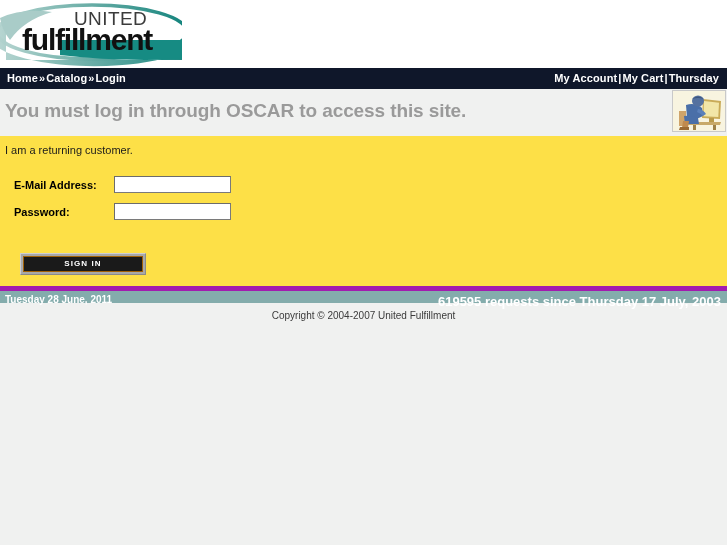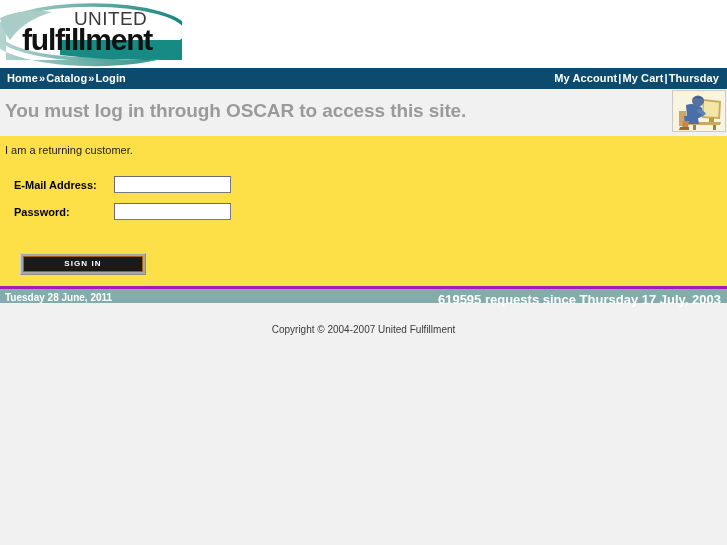--- a/index.html
+++ b/index.html
@@ -34,21 +34,21 @@
     position: absolute;
     left: 0;
     top: 0;
   }
 
   
   .navbar {
     position: relative;
     width: 727px;
     height: 21px;
-    background: #0c4a6e;
+    background: #0f172a;
     box-sizing: border-box;
   }
   .nav-left {
     position: absolute;
     left: 7px;
     top: 4px;
     font-size: 11px;
     font-weight: bold;
     color: #ffffff;
     white-space: nowrap;
@@ -186,21 +186,21 @@
     padding: 0;
     line-height: 14px;
   }
 
   
   .footer-bar {
     position: relative;
     width: 727px;
     height: 17px;
     background: #84acac;
-    border-top: 3px solid #a21caf;
+    border-top: 5px solid #a21caf;
     box-sizing: border-box;
   }
   .footer-left {
     position: absolute;
     left: 5px;
     top: 3px;
     font-size: 10px;
     font-weight: bold;
     color: #ffffff;
     white-space: nowrap;
@@ -212,21 +212,21 @@
     font-size: 13px;
     font-weight: bold;
     color: #ffffff;
     white-space: nowrap;
   }
 
   
   .copyright {
     width: 727px;
     text-align: center;
-    padding-top: 21px;
+    padding-top: 7px;
     font-size: 10px;
     color: #3b3b3b;
     background: #f0f1f0;
   }
   .fill-rest {
     background: #f0f1f0;
     height: 200px;
     width: 727px;
   }
 </style>

